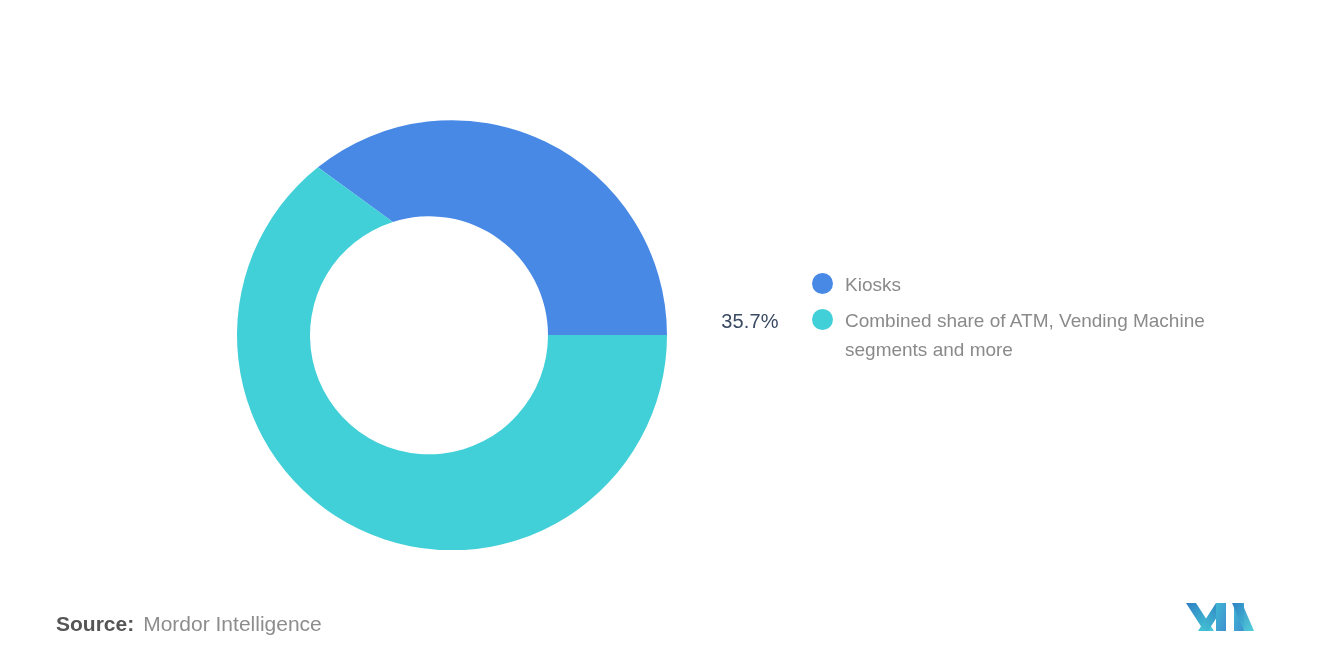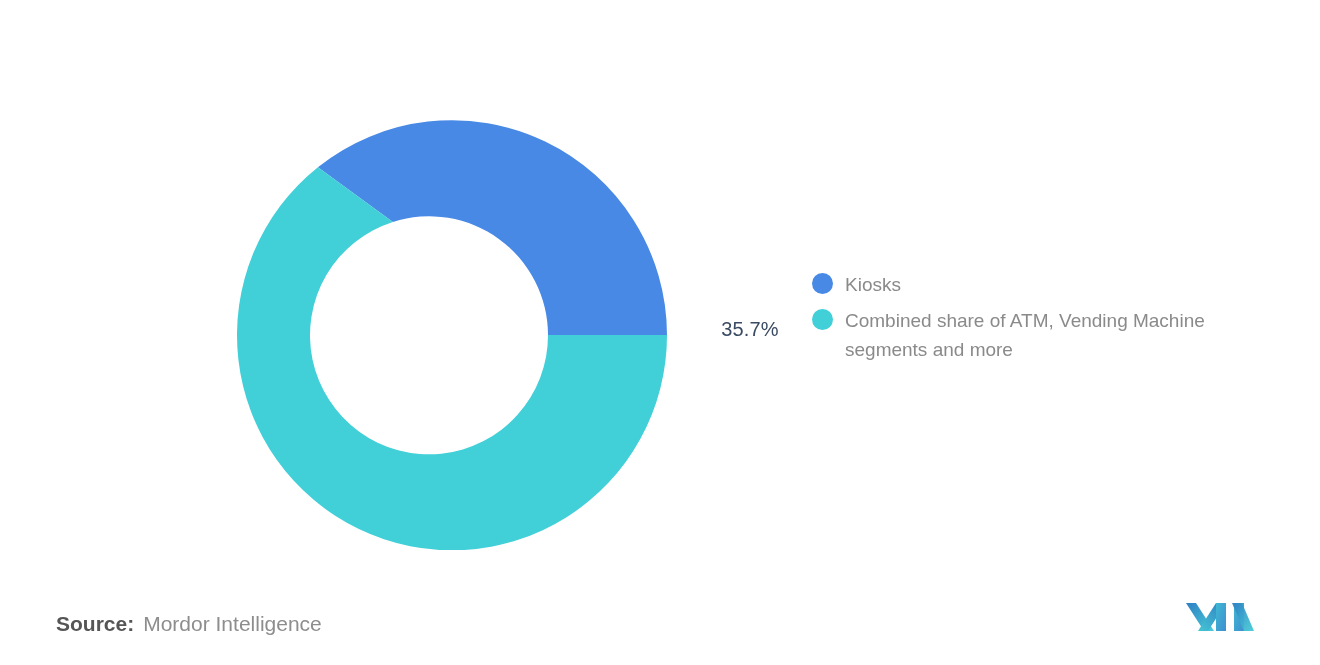--- a/index.html
+++ b/index.html
@@ -43,21 +43,21 @@
     height: 430px;
   }
   #donut-svg {
     display: block;
     width: 430px;
     height: 430px;
   }
   #slice-label-kiosks {
     position: absolute;
     left: 463px;
-    top: 198px;
+    top: 190px;
     width: 100px;
     text-align: center;
     font-size: 20px;
     font-weight: 400;
     color: #3a4a63;
     letter-spacing: 0.2px;
   }
 
   
   #legend {

